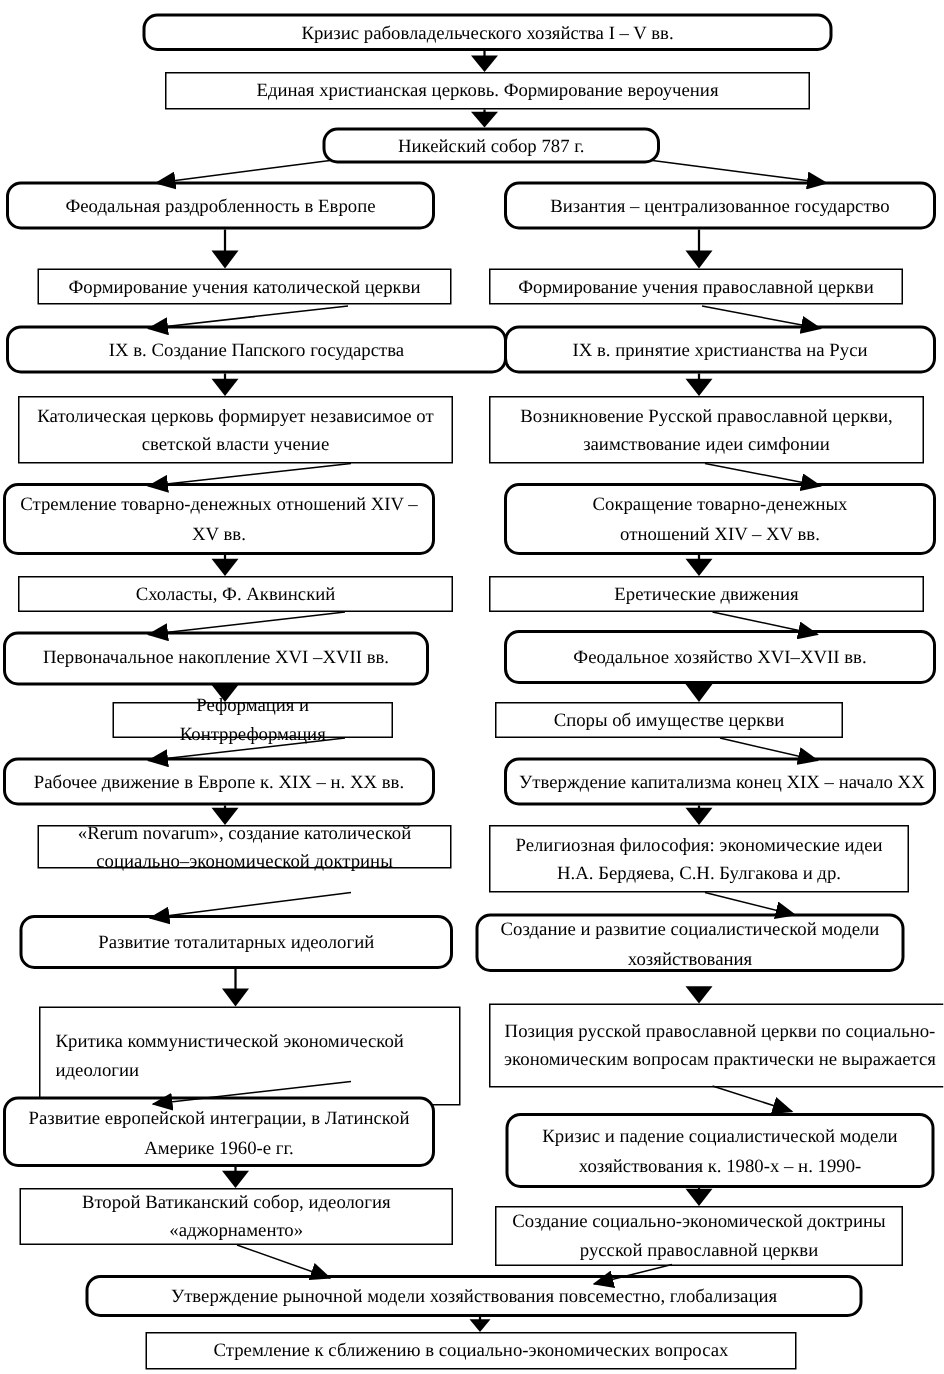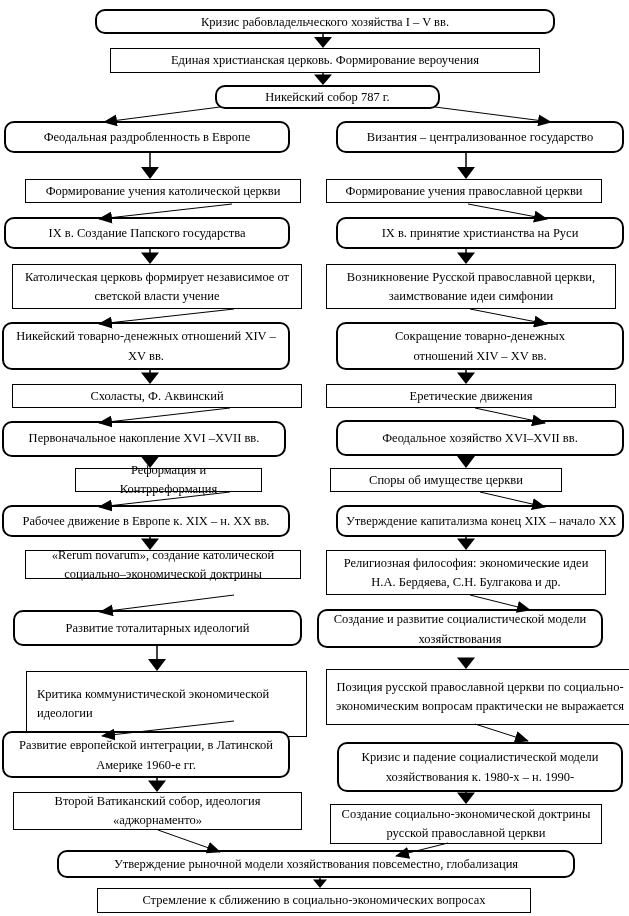--- a/index.html
+++ b/index.html
@@ -20,23 +20,23 @@
 <body>
 
 <div id="stage">
 
   <div class="box bold" style="left:95px;top:9px;width:460px;height:25px;">Кризис рабовладельческого хозяйства I – V вв.</div>
   <div class="box plain" style="left:110px;top:48px;width:430px;height:25px;">Единая христианская церковь. Формирование вероучения</div>
   <div class="box bold" style="left:215px;top:85px;width:225px;height:24px;">Никейский собор 787 г.</div>
 
   <div class="box bold" style="left:4px;top:121px;width:286px;height:32px;">Феодальная раздробленность в Европе</div>
   <div class="box plain" style="left:25px;top:179px;width:276px;height:24px;">Формирование учения католической церкви</div>
-  <div class="box bold" style="left:4px;top:217px;width:286px;height:32px;">IX в. Создание Папского государства</div>
+  <div class="box bold" style="left:4px;top:217px;width:334px;height:32px;">IX в. Создание Папского государства</div>
   <div class="box plain" style="left:12px;top:264px;width:290px;height:45px;">Католическая церковь формирует независимое от светской власти учение</div>
-  <div class="box bold" style="left:2px;top:322px;width:288px;height:48px;">Никейский товарно-денежных отношений XIV – XV вв.</div>
+  <div class="box bold" style="left:2px;top:322px;width:288px;height:48px;">Стремление товарно-денежных отношений XIV – XV вв.</div>
   <div class="box plain" style="left:12px;top:384px;width:290px;height:24px;">Схоласты, Ф. Аквинский</div>
   <div class="box bold clip-v" style="left:2px;top:421px;width:284px;height:36px;">Первоначальное накопление XVI –XVII вв.</div>
   <div class="box plain" style="left:75px;top:468px;width:187px;height:24px;">Реформация и Контрреформация</div>
   <div class="box bold fit" style="left:2px;top:505px;width:288px;height:32px;">Рабочее движение в Европе к. XIX – н. XX вв.</div>
   <div class="box plain" style="left:25px;top:550px;width:276px;height:29px;">«Rerum novarum», создание католической социально–экономической доктрины</div>
   <div class="box bold" style="left:13px;top:610px;width:289px;height:36px;">Развитие тоталитарных идеологий</div>
   <div class="box plain align-left" style="left:26px;top:671px;width:281px;height:66px;">Критика коммунистической экономической идеологии</div>
   <div class="box bold" style="left:2px;top:731px;width:288px;height:47px;">Развитие европейской интеграции, в Латинской Америке 1960-е гг.</div>
   <div class="box plain" style="left:13px;top:792px;width:289px;height:38px;">Второй Ватиканский собор, идеология «аджорнаменто»</div>
 

